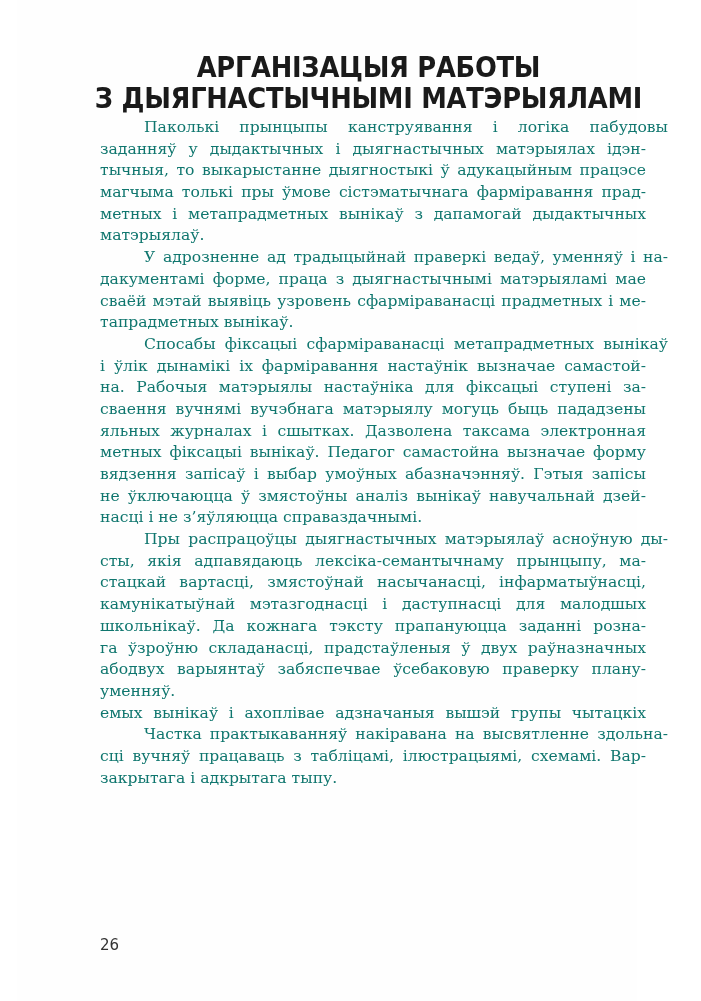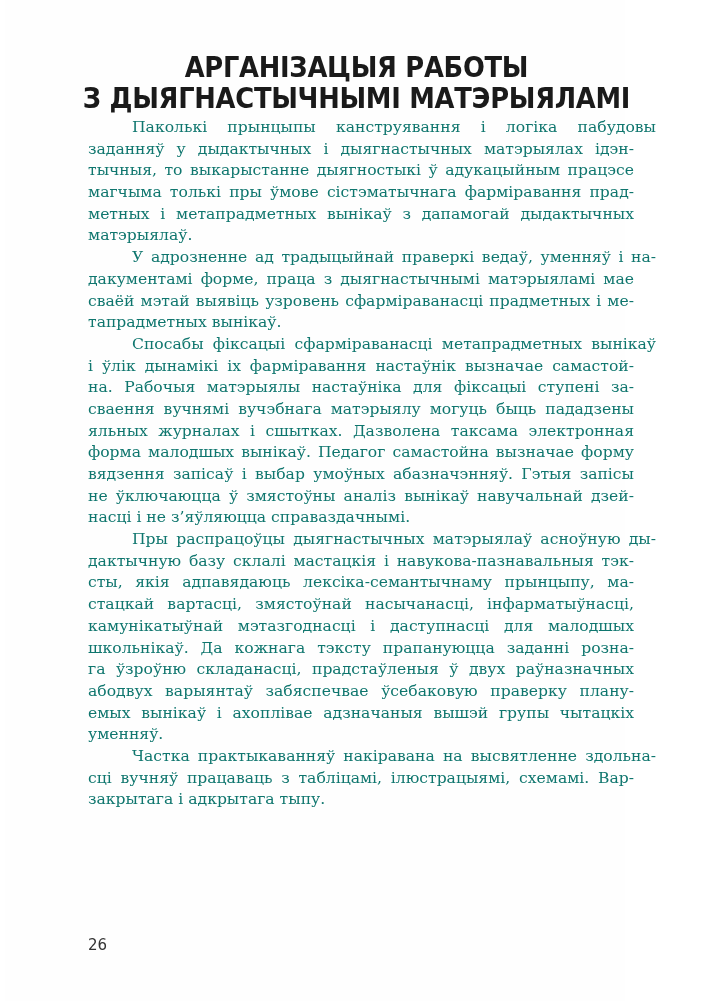--- a/index.html
+++ b/index.html
@@ -1,19 +1,19 @@
 <!DOCTYPE html>
 <html><head>
 <meta charset="utf-8">
 <style>
   html, body { margin: 0; padding: 0; }
   body {
     width: 701px; height: 1001px; background: #ffffff; position: relative; overflow: hidden;
   }
-  .page { position: absolute; left: 5px; top: 0; width: 620px; height: 1001px; background: #fefefe; }
+  .page { position: absolute; left: 17px; top: 0; width: 620px; height: 1001px; background: #fefefe; }
   .title {
     position: absolute; left: 0; width: 701px; top: 52px;
     text-align: center; font-family: "DejaVu Sans", sans-serif; font-weight: bold;
     font-size: 28px; line-height: 31px; color: #1a1a1a; letter-spacing: -0.3px;
     transform: scaleX(0.92); transform-origin: 363px 0;
   }
   .title .tline { display: block; }
   .body {
     position: absolute; left: 83px; top: 117px; width: 546px;
     font-family: "DejaVu Serif", serif; font-size: 15.6px; line-height: 21.7px; color: #0f766e;
@@ -51,36 +51,35 @@
         <div class="line"><span class="ln-inner" style="">дакументамі форме, праца з дыягнастычнымі матэрыяламі мае</span></div>
         <div class="line"><span class="ln-inner" style="">сваёй мэтай выявіць узровень сфарміраванасці прадметных і ме-</span></div>
         <div class="line last"><span class="ln-inner" style="">тапрадметных вынікаў.</span></div>
       </div>
       <div>
         <div class="line first"><span class="ln-inner" style="">Спосабы фіксацыі сфарміраванасці метапрадметных вынікаў</span></div>
         <div class="line"><span class="ln-inner" style="">і ўлік дынамікі іх фарміравання настаўнік вызначае самастой-</span></div>
         <div class="line"><span class="ln-inner" style="">на. Рабочыя матэрыялы настаўніка для фіксацыі ступені за-</span></div>
         <div class="line"><span class="ln-inner" style="">сваення вучнямі вучэбнага матэрыялу могуць быць пададзены</span></div>
         <div class="line"><span class="ln-inner" style="">яльных журналах і сшытках. Дазволена таксама электронная</span></div>
-        <div class="line"><span class="ln-inner" style="">форма малодшых вынікаў. Педагог самастойна вызначае форму</span></div>
+        <div class="line"><span class="ln-inner" style="">метных фіксацыі вынікаў. Педагог самастойна вызначае форму</span></div>
         <div class="line"><span class="ln-inner" style="">вядзення запісаў і выбар умоўных абазначэнняў. Гэтыя запісы</span></div>
         <div class="line"><span class="ln-inner" style="">не ўключаюцца ў змястоўны аналіз вынікаў навучальнай дзей-</span></div>
         <div class="line last"><span class="ln-inner" style="">насці і не з’яўляюцца справаздачнымі.</span></div>
       </div>
       <div>
         <div class="line first"><span class="ln-inner" style="">Пры распрацоўцы дыягнастычных матэрыялаў асноўную ды-</span></div>
-        <div class="line"><span class="ln-inner" style="">дактычную базу склалі мастацкія і навукова-пазнавальныя тэк-</span></div>
         <div class="line"><span class="ln-inner" style="">сты, якія адпавядаюць лексіка-семантычнаму прынцыпу, ма-</span></div>
         <div class="line"><span class="ln-inner" style="">стацкай вартасці, змястоўнай насычанасці, інфарматыўнасці,</span></div>
         <div class="line"><span class="ln-inner" style="">камунікатыўнай мэтазгоднасці і даступнасці для малодшых</span></div>
         <div class="line"><span class="ln-inner" style="">школьнікаў. Да кожнага тэксту прапануюцца заданні розна-</span></div>
         <div class="line"><span class="ln-inner" style="">га ўзроўню складанасці, прадстаўленыя ў двух раўназначных</span></div>
         <div class="line"><span class="ln-inner" style="">абодвух варыянтаў забяспечвае ўсебаковую праверку плану-</span></div>
+        <div class="line last"><span class="ln-inner" style="">уменняў.</span></div>
         <div class="line"><span class="ln-inner" style="">емых вынікаў і ахоплівае адзначаныя вышэй групы чытацкіх</span></div>
-        <div class="line last"><span class="ln-inner" style="">уменняў.</span></div>
       </div>
       <div>
         <div class="line first"><span class="ln-inner" style="">Частка практыкаванняў накіравана на высвятленне здольна-</span></div>
         <div class="line"><span class="ln-inner" style="">сці вучняў працаваць з табліцамі, ілюстрацыямі, схемамі. Вар-</span></div>
         <div class="line last"><span class="ln-inner" style="">закрытага і адкрытага тыпу.</span></div>
       </div>
     </div>
 
   <div class="page-number">26</div>
 </div>

